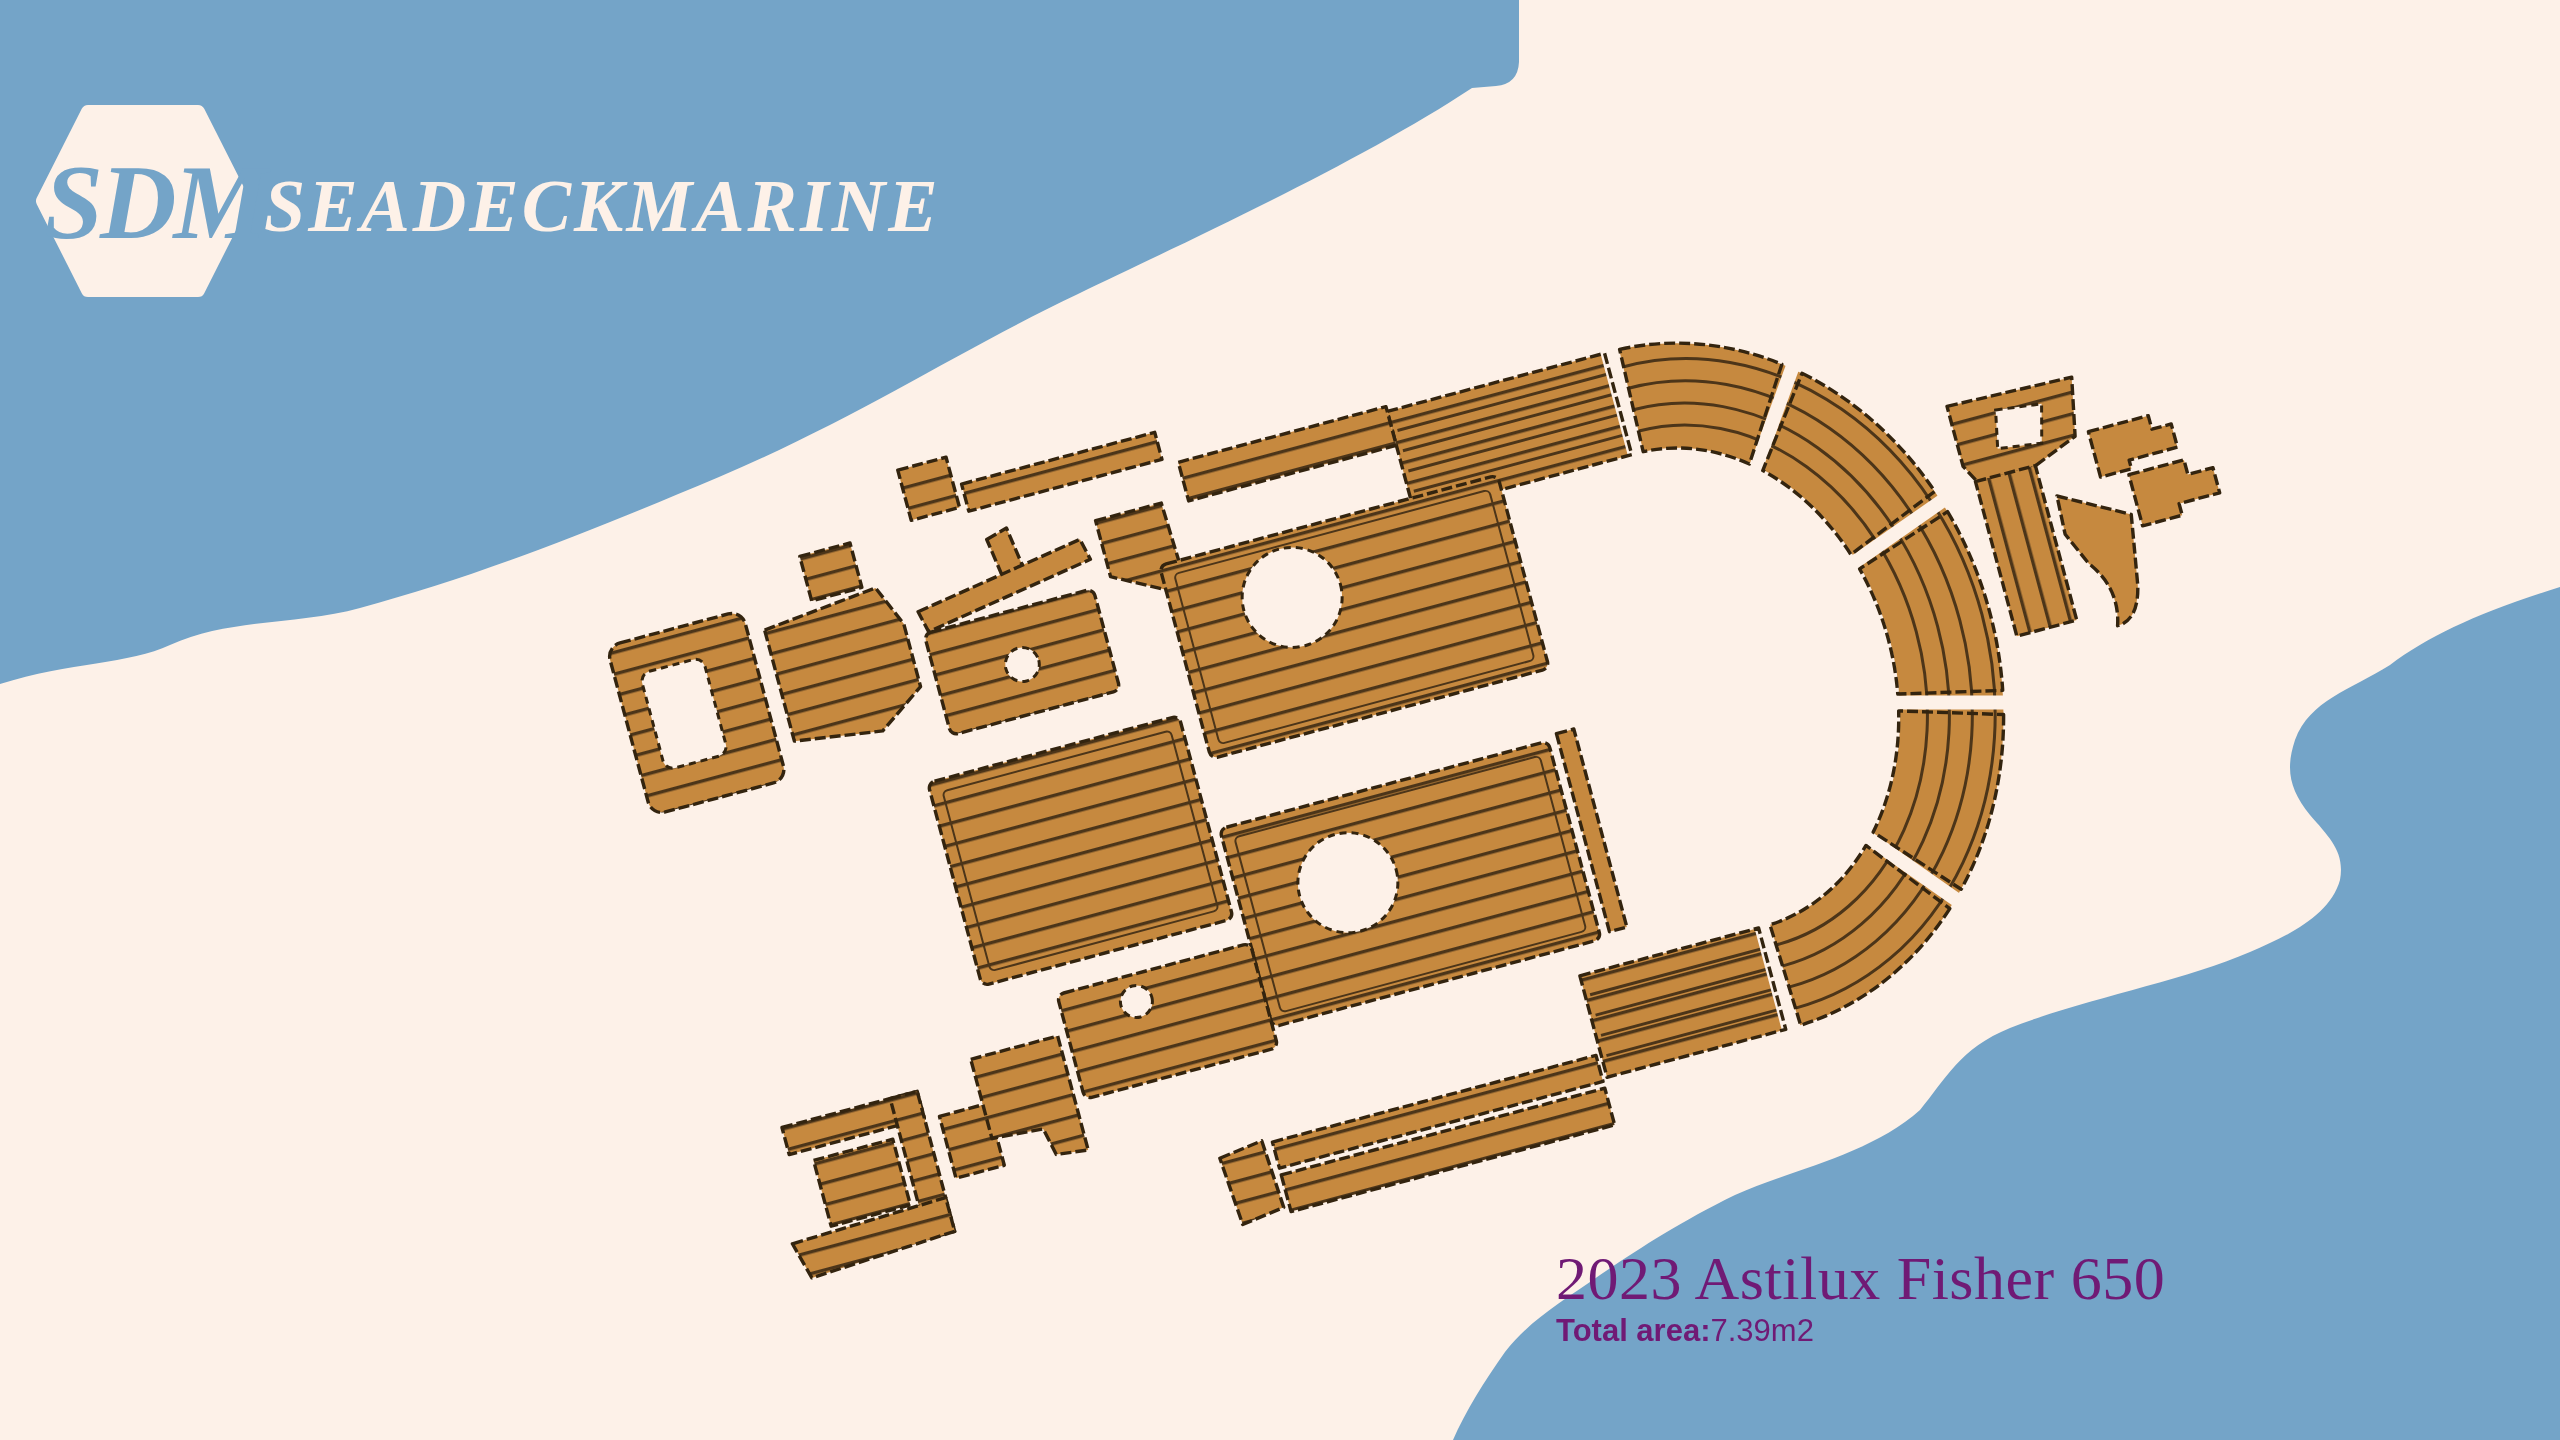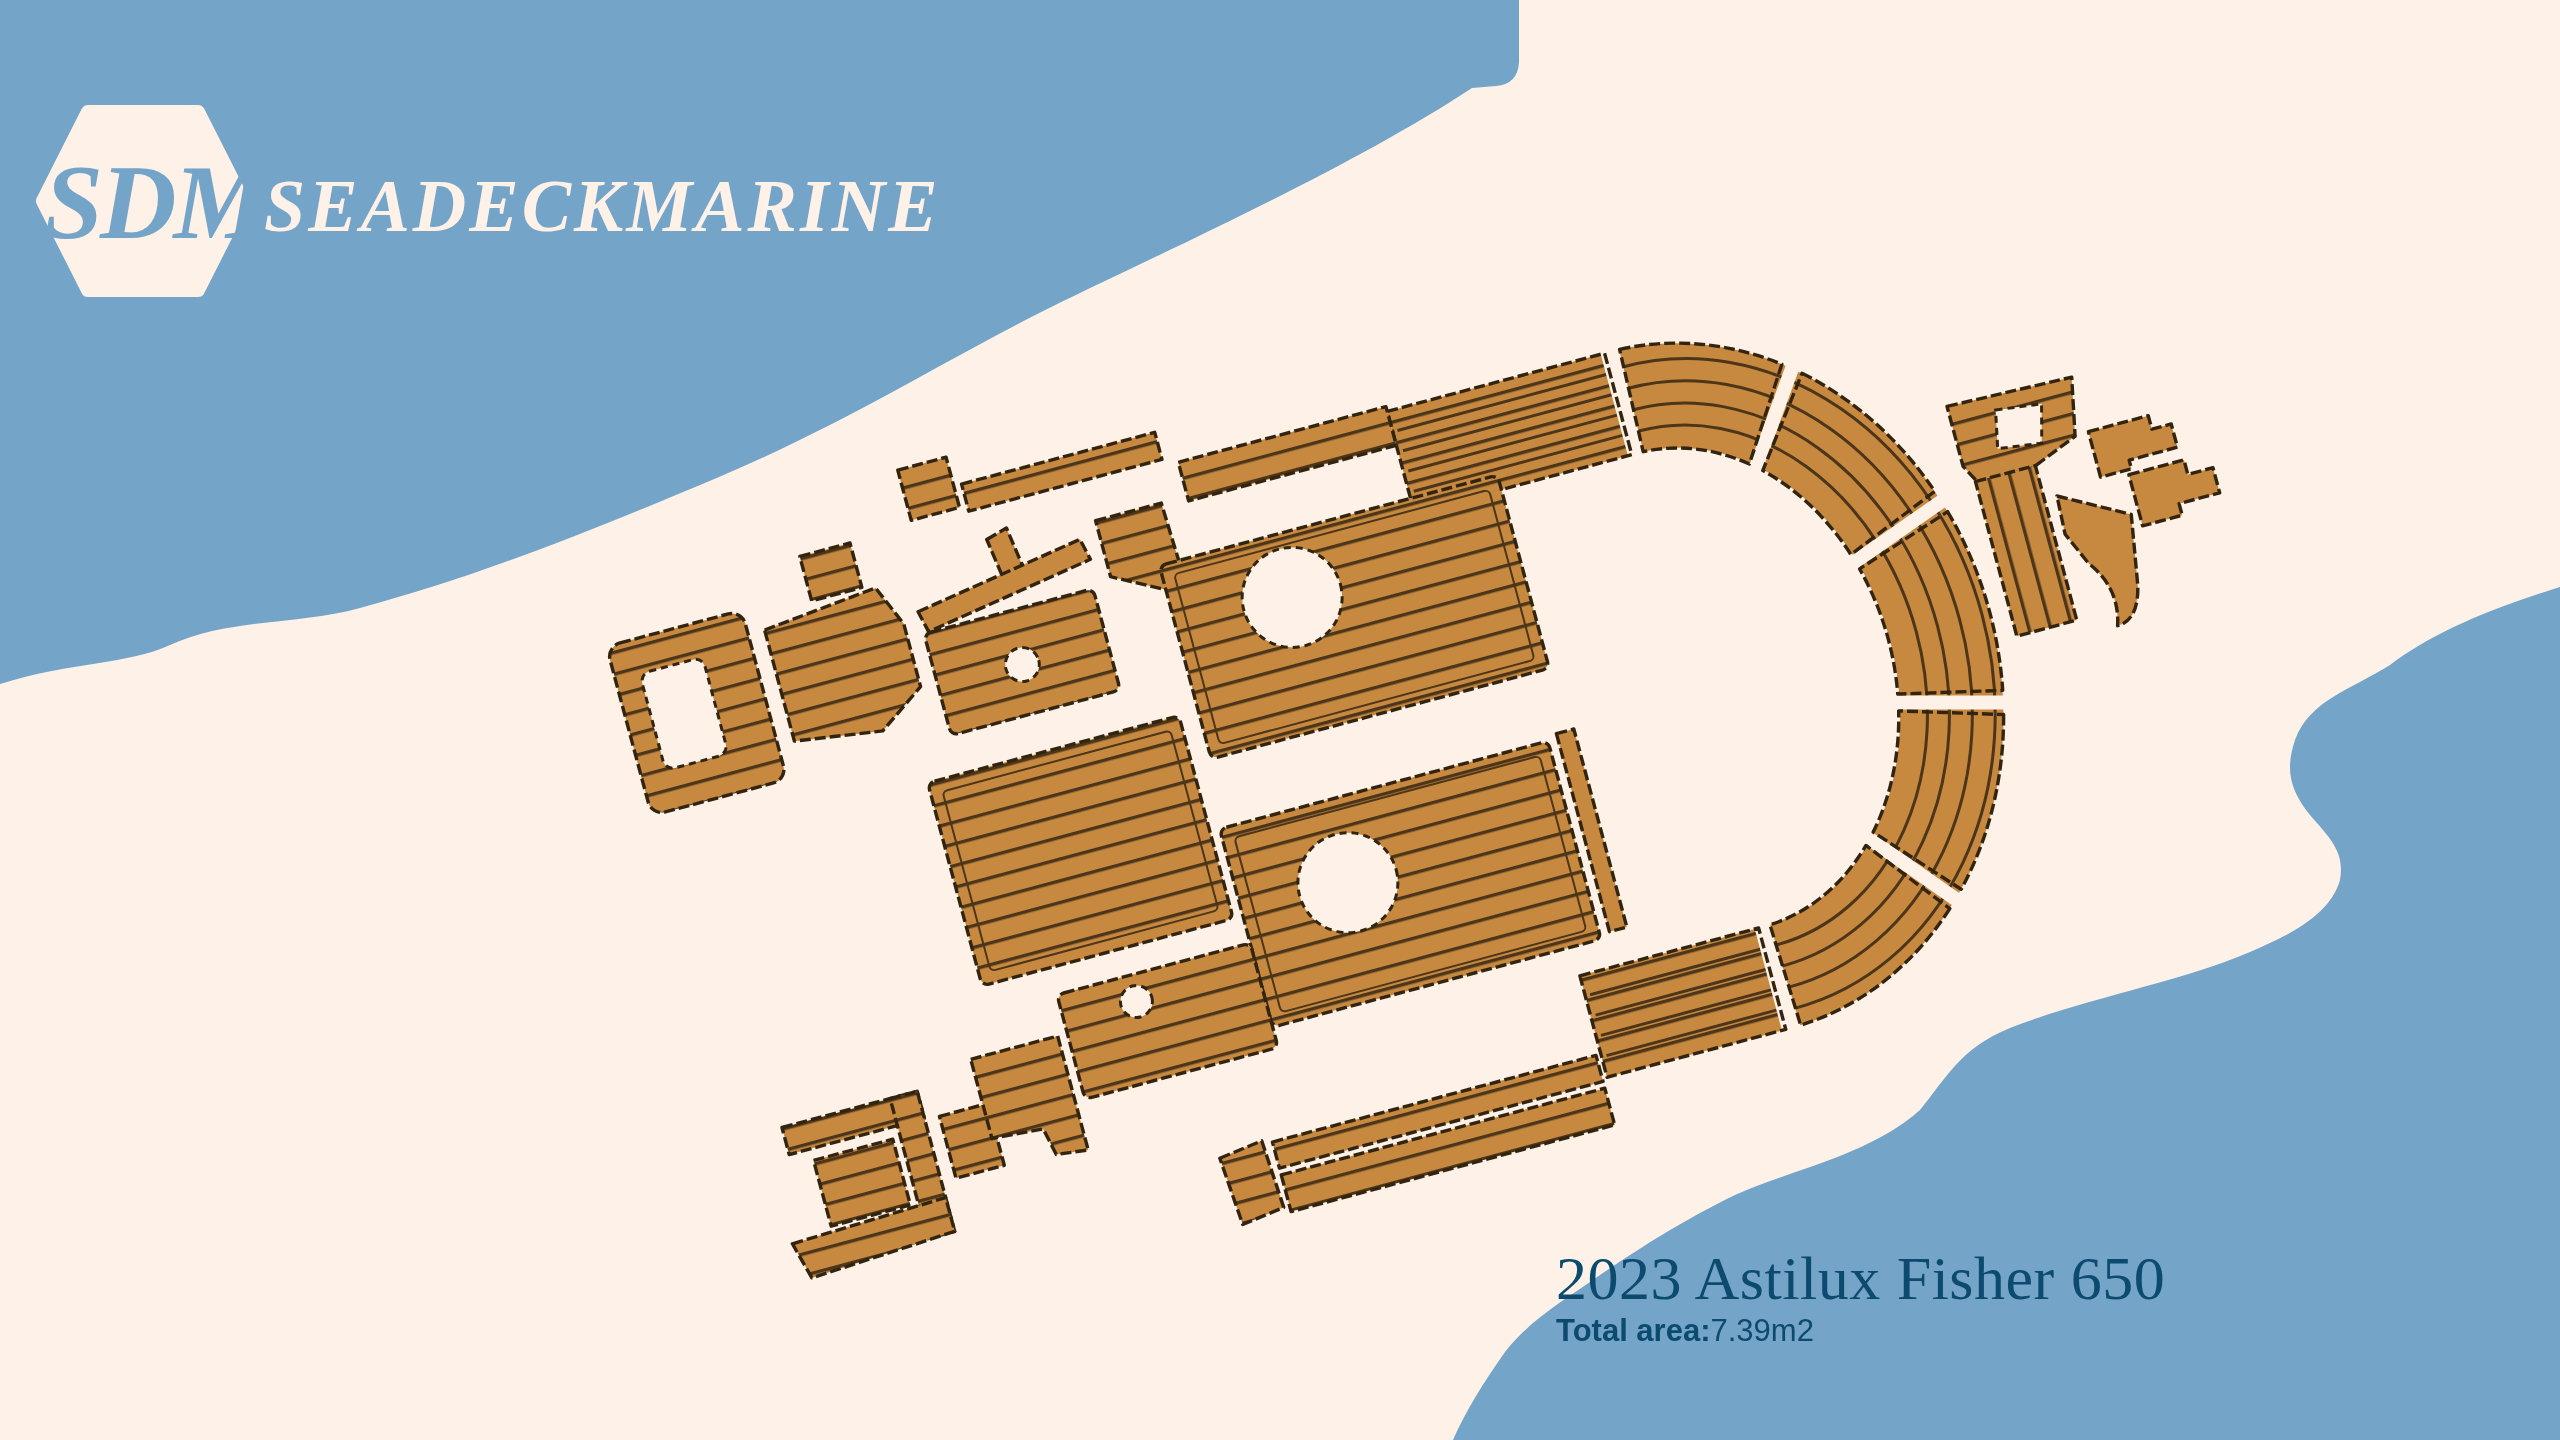--- a/index.html
+++ b/index.html
@@ -29,21 +29,21 @@
   .monogram{
     font-family:"Liberation Serif", serif;font-style:italic;font-weight:bold;
     font-size:106px;letter-spacing:-3px;fill:#74a4c8;
   }
   .brand-name{
     position:absolute;left:264px;top:164px;
     font-family:"Liberation Serif", serif;font-style:italic;font-weight:bold;
     font-size:74px;letter-spacing:3px;color:#fdf1e8;white-space:nowrap;
   }
   
-  .product{position:absolute;left:1556px;top:1246px;color:#0c4a6e;}
+  .product{position:absolute;left:1556px;top:1246px;color:#701a75;}
   .product-title{
     font-family:"Liberation Serif", serif;font-size:62px;font-weight:normal;
     letter-spacing:0.5px;white-space:nowrap;line-height:1.05;
   }
   .product-area{font-family:"Liberation Sans", sans-serif;font-size:31px;margin-top:2px;white-space:nowrap;}
   .product-area .lbl{font-weight:bold;}
 </style>
 </head>
 <body>
 

